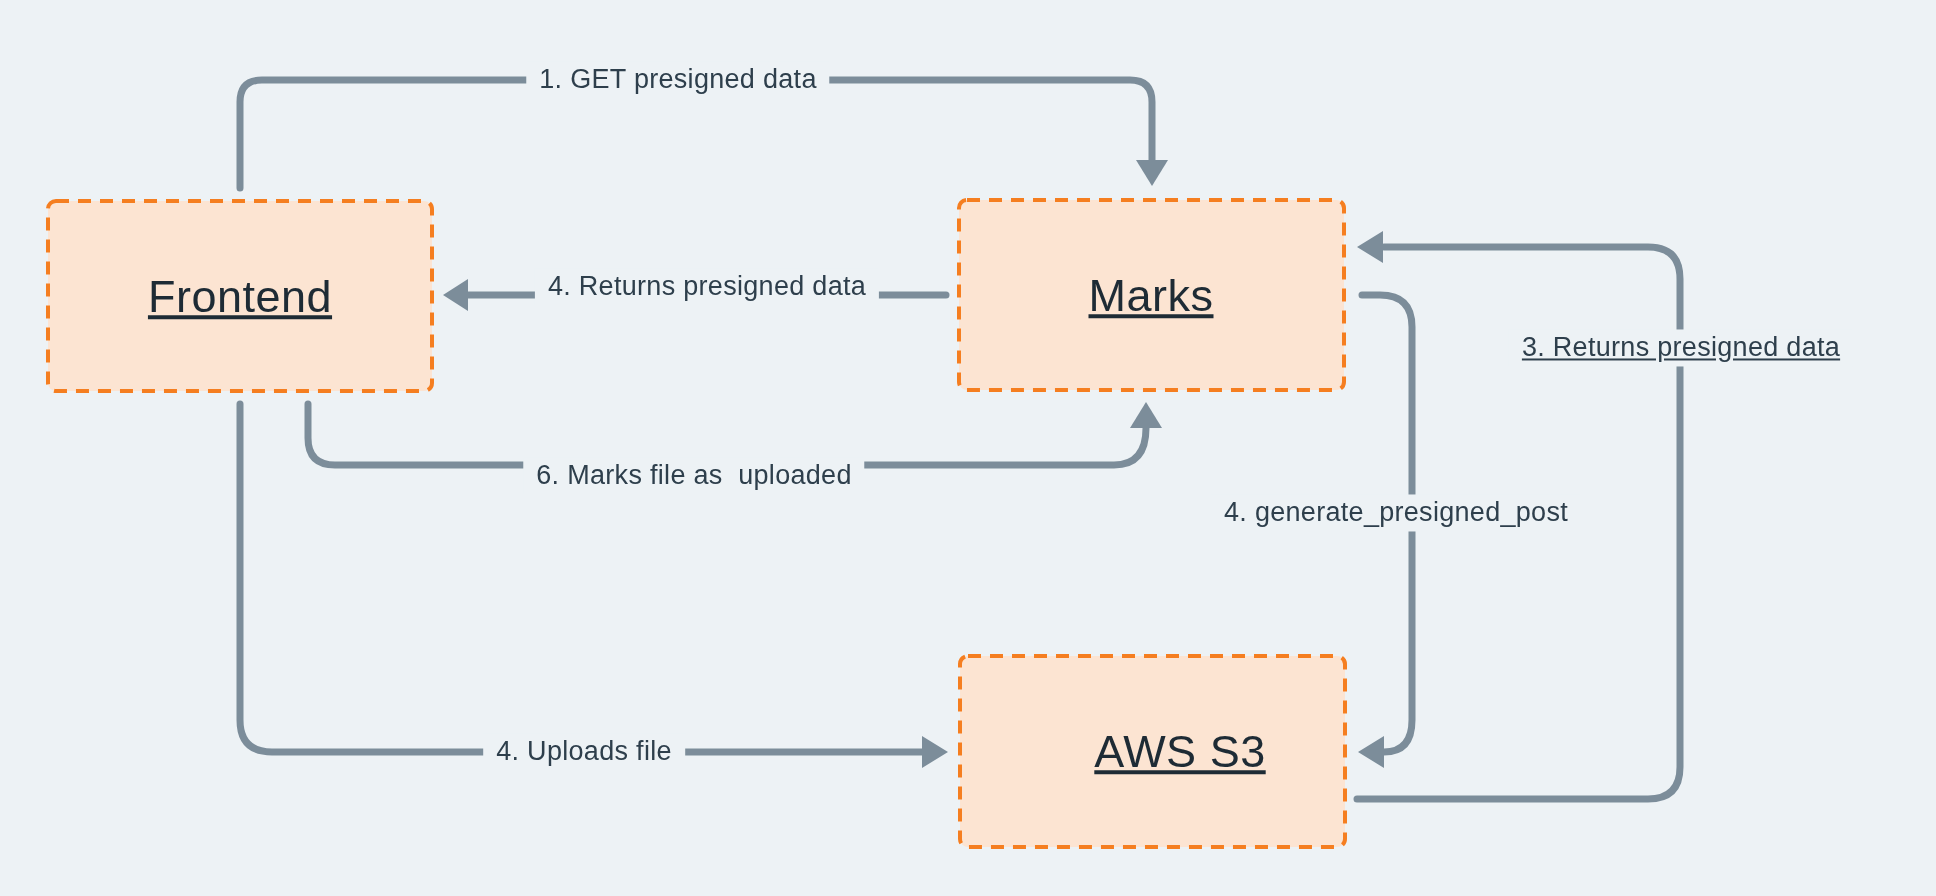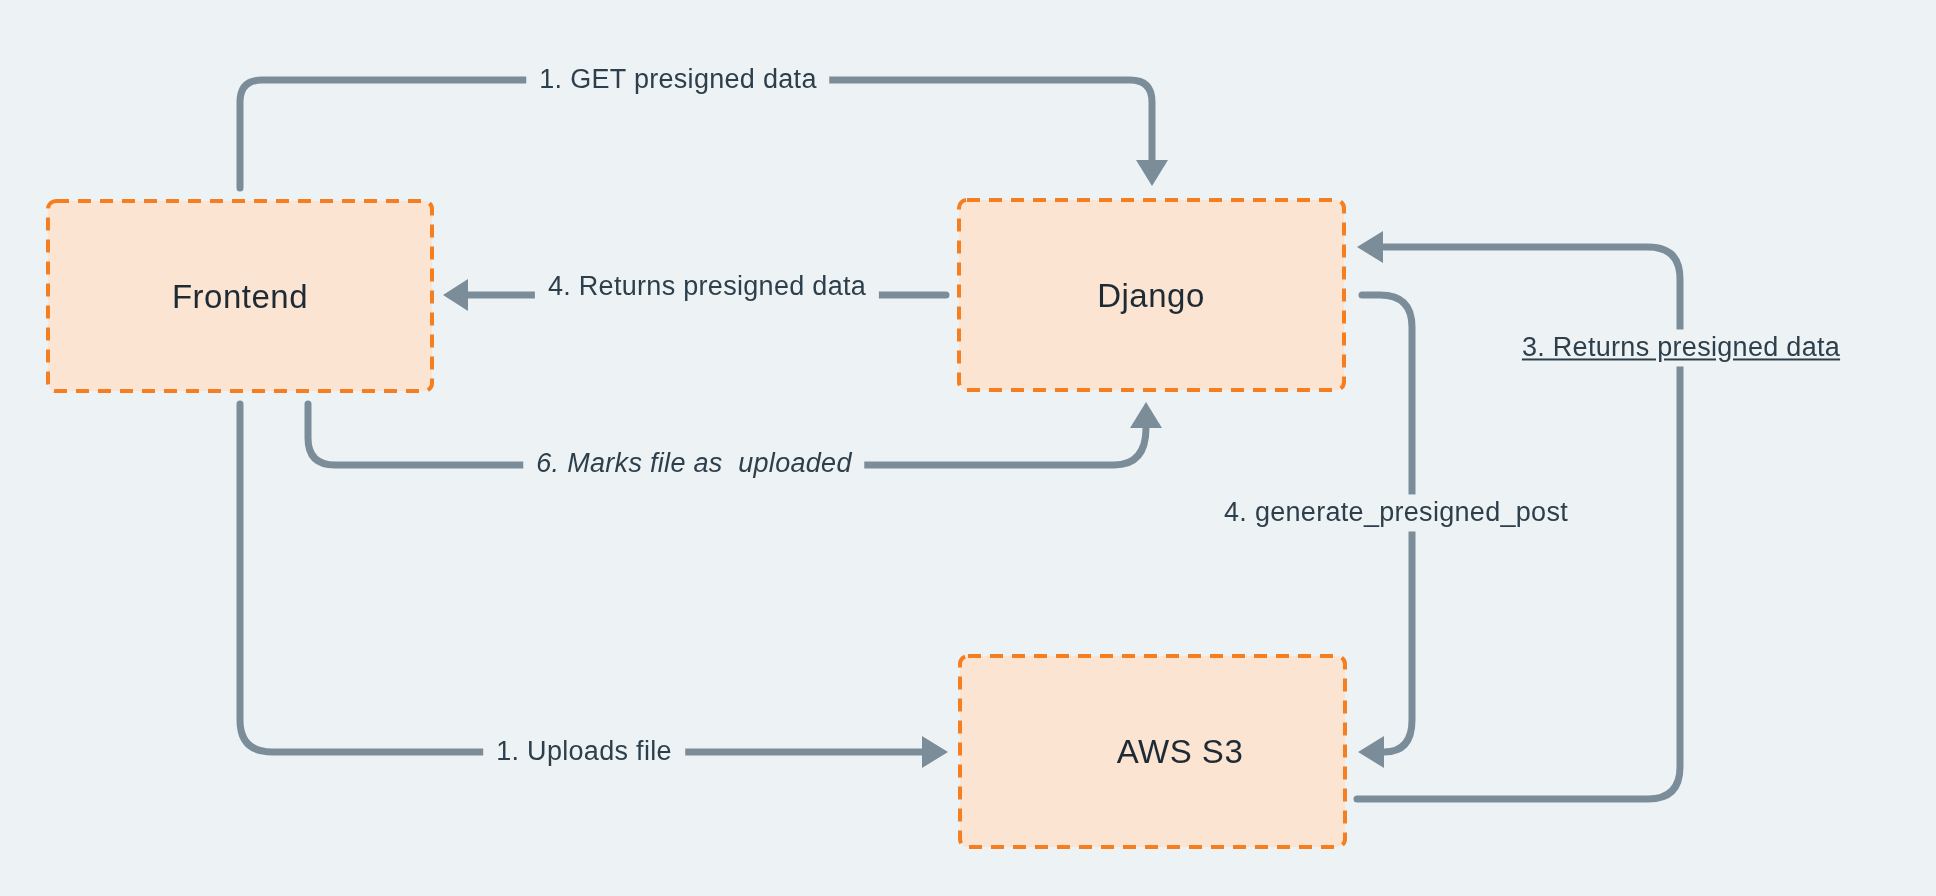--- a/index.html
+++ b/index.html
@@ -44,26 +44,27 @@
     font-weight:500;
     letter-spacing:0.3px;
     line-height:1.15;
     padding:3px 13px;
     white-space:pre;
   }
   .node-label{
     position:absolute;
     transform:translate(-50%,-50%);
     color:var(--node-text);
-    font-size:33px;
+    font-size:45px;
     font-weight:500;
     letter-spacing:0.5px;
     line-height:1.1;
     white-space:pre;
     background:transparent;
+    text-decoration:underline;
   }
 </style>
 </head>
 <body>
 
 <div class="stage">
 
   <svg width="1936" height="896" viewBox="0 0 1936 896">
 
     <rect class="node-rect" x="48" y="201" width="384" height="190" rx="8"></rect>
@@ -84,22 +85,22 @@
 
     <path class="arrow-path" d="M 1362 295 L 1380 295 Q 1412 295 1412 327 L 1412 720 Q 1412 752 1384 752"></path>
     <polygon class="arrow-head" points="1358,752 1384,736 1384,768"></polygon>
 
     <path class="arrow-path" d="M 1357 799 L 1648 799 Q 1680 799 1680 767 L 1680 279 Q 1680 247 1648 247 L 1384 247"></path>
     <polygon class="arrow-head" points="1357,247 1383,231 1383,263"></polygon>
   </svg>
 
   <div class="flow-label" style="left:678px;top:80px;">1. GET presigned data</div>
   <div class="flow-label" style="left:707px;top:287px;">4. Returns presigned data</div>
-  <div class="flow-label" style="left:694px;top:464px;font-style:italic;">6. Marks file as  uploaded</div>
+  <div class="flow-label" style="left:694px;top:476px;">6. Marks file as  uploaded</div>
   <div class="flow-label" style="left:1396px;top:513px;">4. generate_presigned_post</div>
   <div class="flow-label" style="left:1681px;top:348px;text-decoration:underline;">3. Returns presigned data</div>
-  <div class="flow-label" style="left:584px;top:752px;">1. Uploads file</div>
+  <div class="flow-label" style="left:584px;top:752px;">4. Uploads file</div>
 
   <div class="node-label" style="left:240px;top:297px;">Frontend</div>
-  <div class="node-label" style="left:1151px;top:296px;">Django</div>
+  <div class="node-label" style="left:1151px;top:296px;">Marks</div>
   <div class="node-label" style="left:1180px;top:752px;">AWS S3</div>
 
 </div>
 
 </body></html>

